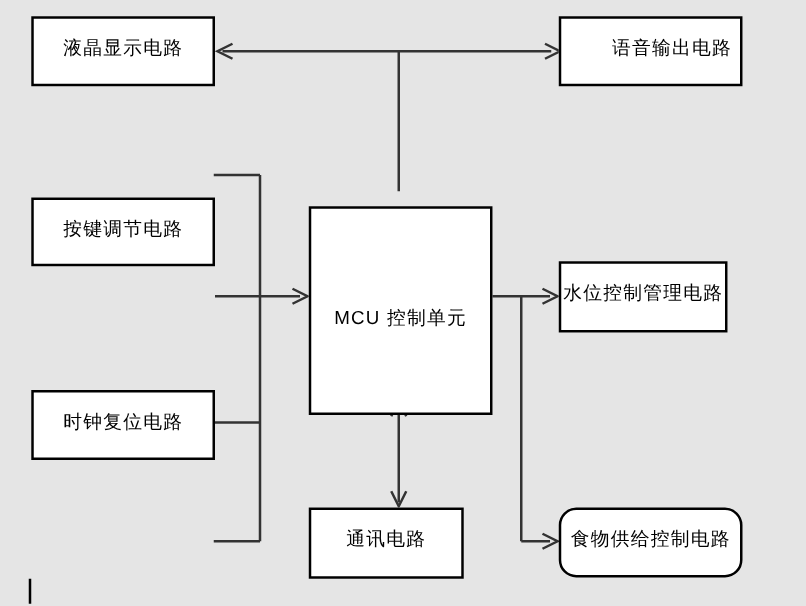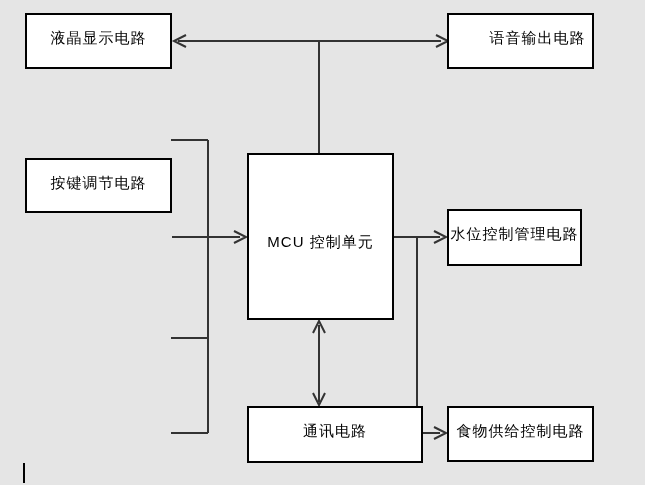--- a/index.html
+++ b/index.html
@@ -25,38 +25,39 @@
     justify-content: center;
     color: #000000;
     font-size: 15px;
     letter-spacing: 1px;
     padding-top: 14px;
     z-index: 2;
   }
   .node.center-text {
     align-items: center;
     padding-top: 12px;
+    margin-top: 12px;
   }
   #wires {
     position: absolute;
     left: 0;
     top: 0;
     z-index: 1;
   }
   
   #node-lcd    { left: 25px;  top: 13px;  width: 147px; height: 56px; }
   #node-voice  { left: 447px; top: 13px;  width: 147px; height: 56px; padding-left: 34px; }
   #node-button { left: 25px;  top: 111px; width: 147px; height: 55px; margin-top: 47px; }
   #node-temp   { left: 25px;  top: 209px; width: 148px; height: 57px; }
   #node-clock  { left: 25px;  top: 312px; width: 147px; height: 56px; }
   #node-power  { left: 25px;  top: 406px; width: 147px; height: 57px; }
   #node-mcu    { left: 247px; top: 153px; width: 147px; height: 167px; }
   #node-water  { left: 447px; top: 209px; width: 135px; height: 57px; }
-  #node-comm   { left: 247px; top: 406px; width: 176px; height: 57px; }
-  #node-food   { left: 447px; top: 406px; width: 147px; height: 56px; }
+  #node-comm   { left: 247px; top: 406px; width: 124px; height: 57px; }
+  #node-food   { left: 447px; top: 406px; width: 147px; height: 56px; border-radius: 14px; }
 </style>
 </head>
 <body>
 
 <div id="stage">
 
   <svg id="wires" width="645" height="485" viewBox="0 0 645 485" fill="none" stroke="#333333" stroke-width="2">
 
     <line x1="178" y1="41" x2="441" y2="41"></line>
     <polyline points="186,35 174,41 186,47"></polyline>
@@ -90,20 +91,23 @@
 
   <div class="node" id="node-voice">
     <span>语音输出电路</span>
   </div>
 
   <div class="node" id="node-button">
     <span>按键调节电路</span>
   </div>
 
 
+  <div class="node" id="node-clock">
+    <span>时钟复位电路</span>
+  </div>
 
 
   <div class="node center-text" id="node-mcu">
     <span>MCU 控制单元</span>
   </div>
 
   <div class="node" id="node-water">
     <span>水位控制管理电路</span>
   </div>
 

